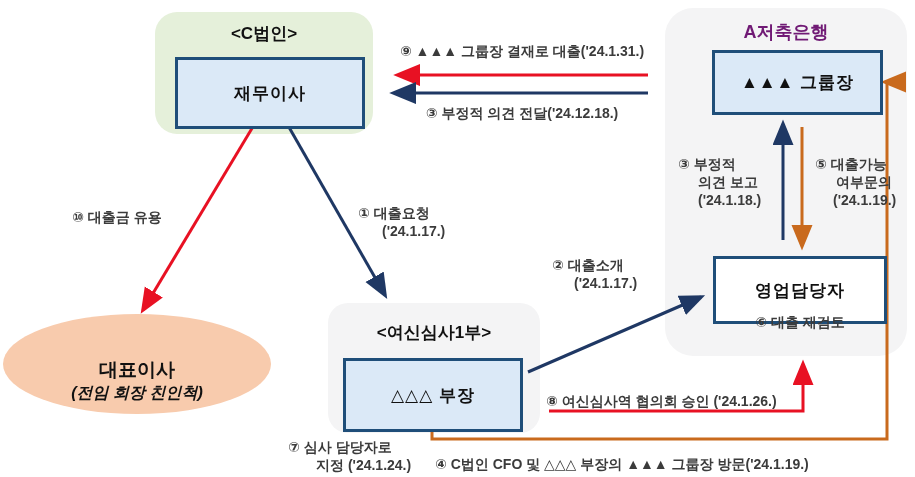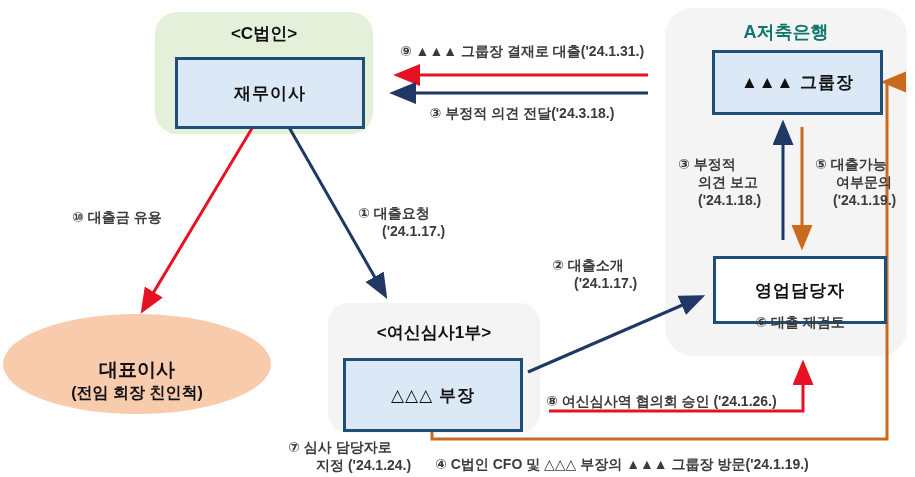--- a/index.html
+++ b/index.html
@@ -14,27 +14,27 @@
   .node{
     position:absolute;z-index:3;display:flex;align-items:center;justify-content:center;
     background:#dbe9f7;border:3px solid #1f4e79;font-weight:bold;font-size:17px;color:#111;
     box-sizing:border-box;letter-spacing:1px;
   }
   .white{background:#ffffff;}
   svg.overlay{position:absolute;left:0;top:0;z-index:2;}
   .lbl{position:absolute;z-index:4;font-size:14px;font-weight:600;color:#3b3b3b;line-height:18px;white-space:nowrap;}
   .lbl .ind{display:block;}
   .center{text-align:center;}
-  .bank-title{color:#0f766e;font-size:18px;}
+  .bank-title{color:#701a75;font-size:18px;}
   .ellipse{
     position:absolute;z-index:3;background:#f8cbad;border-radius:50%;
     display:flex;flex-direction:column;align-items:center;justify-content:center;color:#111;
   }
   .ellipse .nm{font-weight:bold;font-size:19px;margin-top:32px;}
-  .ellipse .nt{font-weight:bold;font-size:16px;}
+  .ellipse .nt{font-weight:bold;font-size:16px;font-style:italic;}
 </style>
 </head>
 <body>
 
 <div id="canvas">
 
   <div class="container green" style="left:155px;top:12px;width:218px;height:122px;">
     <div class="ctitle" style="top:10px;">&lt;C법인&gt;</div>
   </div>
   <div class="node" style="left:175px;top:57px;width:190px;height:72px;">재무이사</div>
@@ -73,21 +73,21 @@
     <path d="M286,122 L385,295" stroke="#1f3864" stroke-width="3" fill="none" marker-end="url(#ah-navy)"></path>
     <path d="M257,120 L143,310" stroke="#e81123" stroke-width="3" fill="none" marker-end="url(#ah-red)"></path>
     <path d="M528,372 L701,297" stroke="#1f3864" stroke-width="3" fill="none" marker-end="url(#ah-navy)"></path>
     <path d="M783,240 L783,124" stroke="#1f3864" stroke-width="3" fill="none" marker-end="url(#ah-navy)"></path>
     <path d="M802,127 L802,246" stroke="#c96a1d" stroke-width="3" fill="none" marker-end="url(#ah-orange)"></path>
     <path d="M432,418 L432,439 L887,439 L887,82 L885,82" stroke="#c96a1d" stroke-width="3" fill="none" marker-end="url(#ah-orange)"></path>
     <path d="M549,411 L803,411 L803,364" stroke="#e81123" stroke-width="3" fill="none" marker-end="url(#ah-red)"></path>
   </svg>
 
   <div class="lbl center" style="left:372px;top:42px;width:300px;">⑨ ▲▲▲ 그룹장 결재로 대출('24.1.31.)</div>
-  <div class="lbl center" style="left:372px;top:104px;width:300px;">③ 부정적 의견 전달('24.3.18.)</div>
+  <div class="lbl center" style="left:372px;top:104px;width:300px;">③ 부정적 의견 전달('24.12.18.)</div>
 
   <div class="lbl" style="left:358px;top:204px;">
     <span class="ind">① 대출요청</span>
     <span class="ind" style="padding-left:24px;">('24.1.17.)</span>
   </div>
 
   <div class="lbl" style="left:72px;top:208px;">⑩ 대출금 유용</div>
 
   <div class="lbl" style="left:552px;top:256px;">
     <span class="ind">② 대출소개</span>

